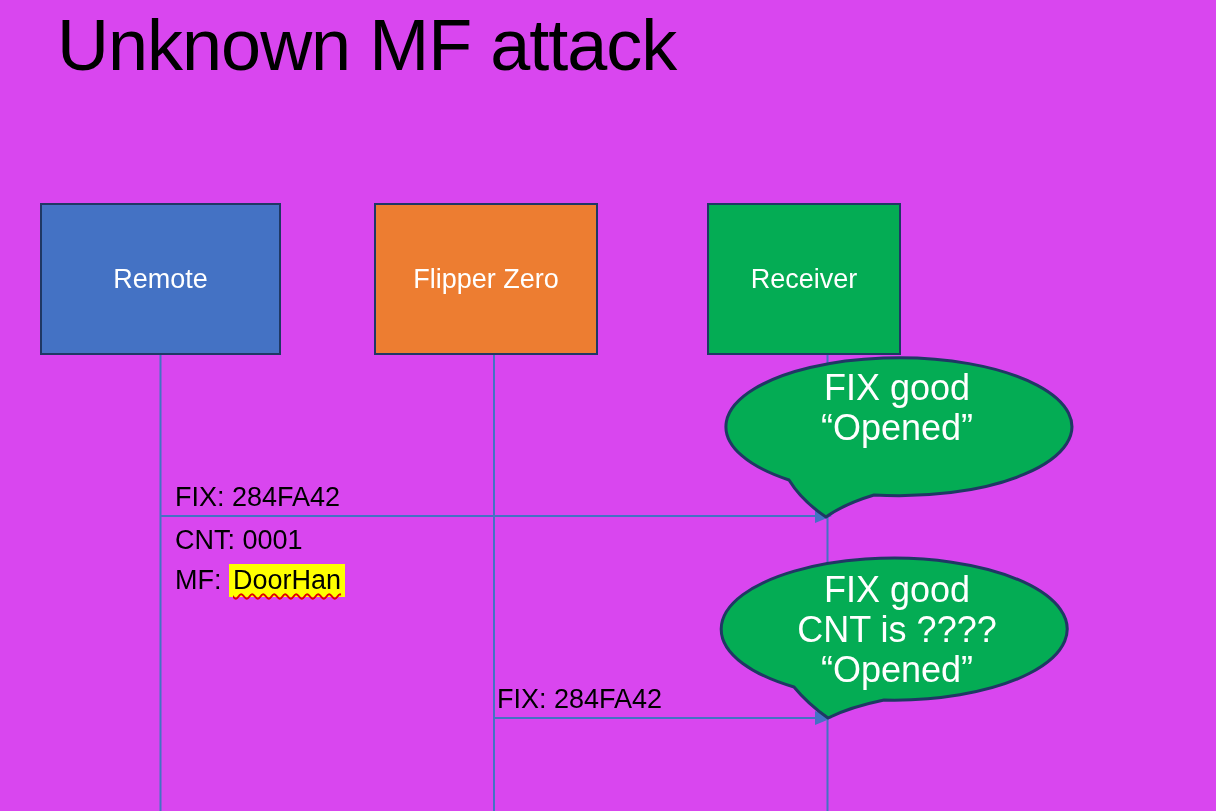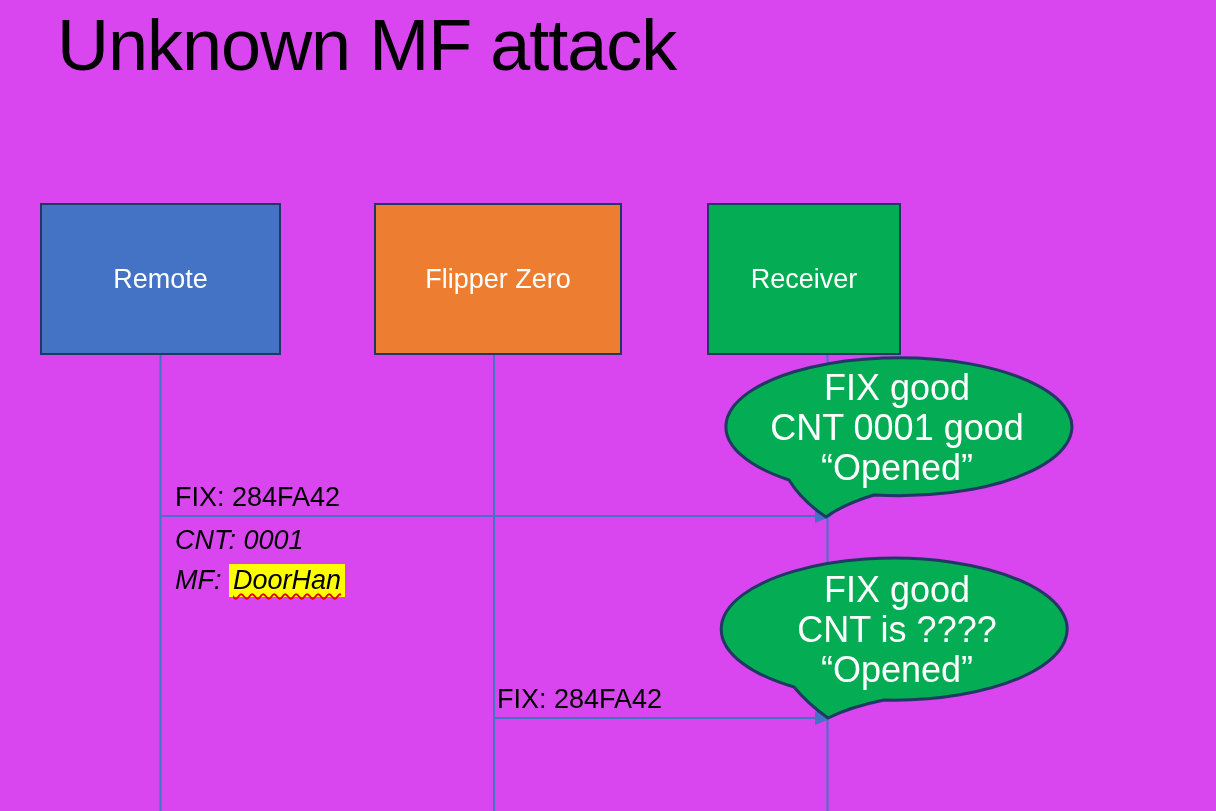--- a/index.html
+++ b/index.html
@@ -17,39 +17,39 @@
     position:absolute; left:57px; top:4px; font-size:72px; font-weight:300;
     letter-spacing:-1px; color:var(--text_black); white-space:nowrap;
   }
   .actor{
     position:absolute; top:175px; height:152px; box-sizing:border-box;
     border:2.5px solid var(--outline_navy);
     display:flex; align-items:center; justify-content:center;
     color:var(--text_white); font-size:27px; z-index:2;margin-top:28px;
   }
   .actor-remote{ left:40px;  width:241px; background:var(--actor_blue); }
-  .actor-flipper{ left:374px; width:248px; background:var(--actor_orange); }
+  .actor-flipper{ left:374px; width:224px; background:var(--actor_orange); }
   .actor-receiver{ left:707px; width:194px; background:var(--actor_green); }
   svg.canvas{ position:absolute; left:0; top:0; z-index:1; }
   .lifeline{ stroke:var(--connector_blue); stroke-width:2; }
   .msgline{ stroke:var(--connector_blue); stroke-width:1.8; }
   .arrowhead{ fill:var(--connector_blue); }
   .bubble-shape{ fill:var(--actor_green); stroke:var(--outline_navy);
                  stroke-width:3; stroke-linejoin:round; }
   .bubble-text{
     position:absolute; left:723px; width:348px; text-align:center; z-index:3;
     color:var(--text_white); font-size:36px; line-height:40px;
   }
   .bubble-text .bline{ display:block; }
   .bubble1-text{ top:368px; }
   .bubble2-text{ top:570px; }
   .msg-label{ position:absolute; z-index:3; color:var(--text_black);
               font-size:27px; white-space:nowrap; }
   .m1-above{ left:175px; top:478px; line-height:38px; }
-  .m1-below{ left:175px; top:520px; line-height:40px;font-style:italic; }
+  .m1-below{ left:175px; top:520px; line-height:40px; }
   .m2-above{ left:497px; top:680px; line-height:38px; }
   .m2-below{ left:497px; top:722px; line-height:40px; }
   .hl{ background:var(--highlight_yellow); padding:1px 4px 2px; }
   .sq{ text-decoration-line:underline; text-decoration-style:wavy;
        text-decoration-color:var(--squiggle_red);
        text-decoration-thickness:2px; text-underline-offset:4px;margin-top:36px; }
 </style>
 </head>
 <body>
 
@@ -91,21 +91,20 @@
     <div><span>CNT: 0001</span></div>
     <div><span>MF: </span><span class="hl sq">DoorHan</span></div>
   </div>
 
   <div class="msg-label m2-above">
     <span>FIX: 284FA42</span>
   </div>
 
   <div class="bubble-text bubble1-text">
     <span class="bline">FIX good</span>
-    <span class="bline">CNT 0001 good</span>
     <span class="bline">“Opened”</span>
   </div>
   <div class="bubble-text bubble2-text">
     <span class="bline">FIX good</span>
     <span class="bline">CNT is ????</span>
     <span class="bline">“Opened”</span>
   </div>
 
 </div>
 

